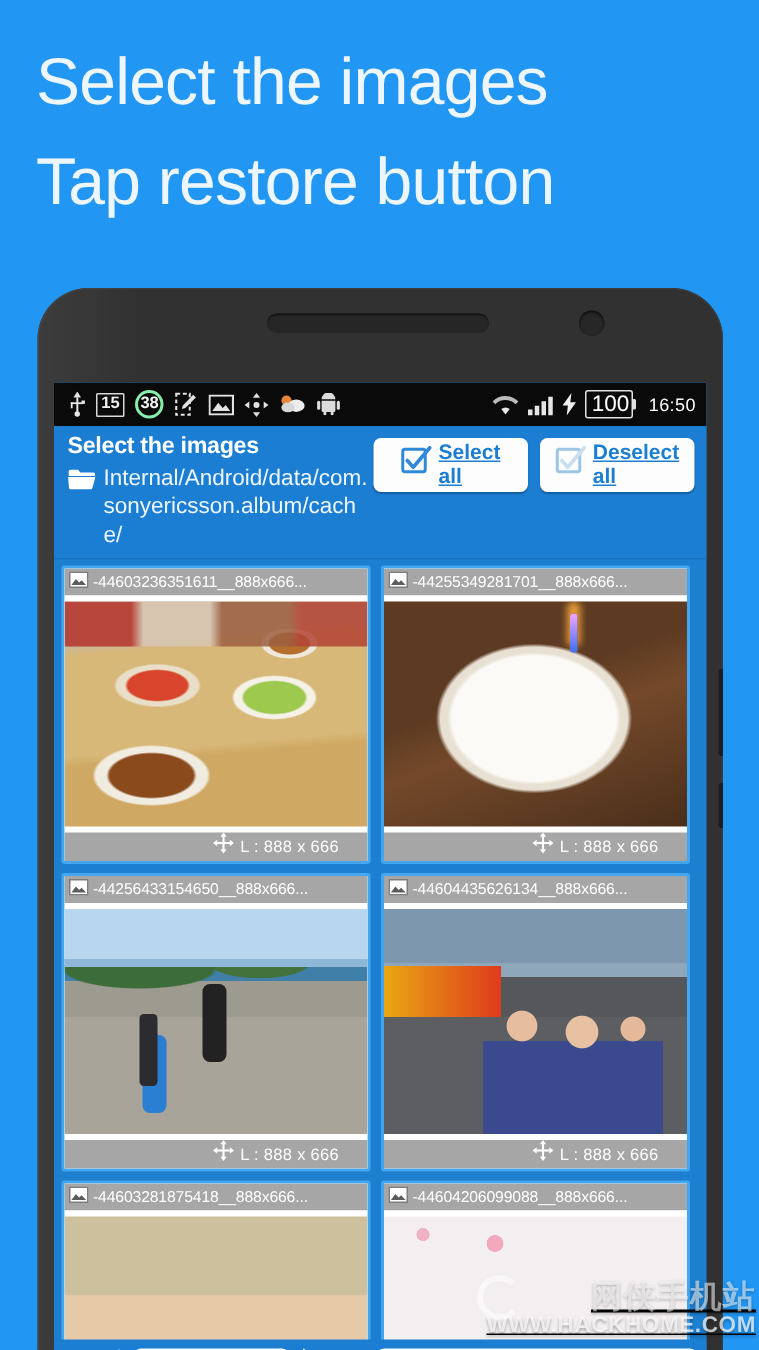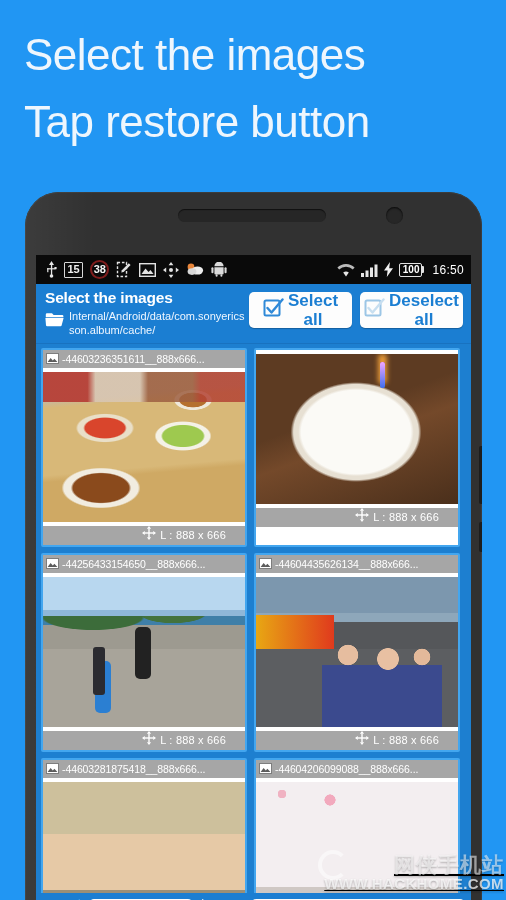--- a/index.html
+++ b/index.html
@@ -75,65 +75,65 @@
   }
   .sb-left { display: flex; align-items: center; gap: 7px; flex: 1; }
   .sb-right { display: flex; align-items: center; gap: 6px; }
   .sb-ico { display: flex; align-items: center; }
   .box-badge {
     border: 1.5px solid #d8d8d8; color: #f0f0f0;
     font-size: 11px; line-height: 1; padding: 1.5px 2.5px;
     font-weight: 600; border-radius: 1px;
   }
   .circle-badge {
-    border: 2px solid #7f1d1d; color: #f4f4f4;
+    border: 2px solid #86efac; color: #f4f4f4;
     font-size: 11px; line-height: 1; border-radius: 50%;
     width: 19px; height: 19px;
     display: flex; align-items: center; justify-content: center;
     font-weight: 600;
   }
   .battery {
     display: flex; align-items: center;
   }
   .battery-body {
     border: 1.5px solid #e2e2e2; border-radius: 2px;
-    font-size: 10px; font-weight: 700; color: #fff;
+    font-size: 15px; font-weight: 400; color: #fff;
     padding: 1px 2px 1px 3px; line-height: 1;
   }
   .battery-tip { width: 2px; height: 7px; background: #e2e2e2; border-radius: 0 1px 1px 0; }
   .sb-clock { font-size: 12px; color: #fff; letter-spacing: .3px; margin-left: 2px; }
 
   
   .app-header {
     background: #1b7ed2;
     padding: 5px 8px 6px 9px;
     display: flex; align-items: flex-start;
     border-bottom: 1px solid #1872c0;
   }
   .header-left { flex: 1; min-width: 0; }
   .header-title {
     color: #ffffff; font-size: 15.5px; font-weight: bold;
     line-height: 1.15; letter-spacing: -.2px;
   }
   .header-path-row { display: flex; align-items: flex-start; margin-top: 2px; }
   .folder-icon { flex: 0 0 auto; margin: 3px 5px 0 0; }
   .header-path {
-    color: #eef6ff; font-size: 11px; line-height: 1.28;
+    color: #eef6ff; font-size: 15px; line-height: 1.28;
     word-break: break-all;
   }
   .hdr-buttons { display: flex; gap: 8px; margin-top: 3px; }
   .hdr-btn {
     background: #fdfdfd; border-radius: 5px;
     width: 103px; height: 36px;
     display: flex; align-items: center; justify-content: center; gap: 4px;
     box-shadow: 0 1px 1px rgba(0,0,0,.25);
   }
   .hdr-btn-label {
-    color: #1b7ed2; font-size: 17px; font-weight: bold;
-    line-height: 1.12; text-align: center;
+    color: #1b7ed2; font-size: 14px; font-weight: bold;
+    line-height: 1.12; text-align: left; text-decoration: underline;
   }
 
   
   .grid-area {
     background: #1d7fd0;
     padding: 4px 5px 0 5px;
     height: 590px;
     overflow: hidden;
   }
   .grid-row { display: flex; gap: 7px; margin-bottom: 6px; }
@@ -455,20 +455,29 @@
                     <path d="M16 8 L12.8 10.4 V5.6 Z"></path>
                 <rect x="7.2" y="3" width="1.6" height="10"></rect>
                     <rect x="3" y="7.2" width="10" height="1.6"></rect>
               </g>
                 </svg>
             </span>
             <span class="card-foot-text">L : 888 x 666</span>
           </div>
         </div>
         <div class="card">
+          <div class="card-label">
+            <span>
+              <svg width="13" height="11" viewBox="0 0 13 11">
+                <rect x="0.5" y="0.5" width="12" height="10" fill="#fff" stroke="#7d7d7d"></rect>
+                <path d="M1.6 9 L4.6 5 L6.8 7.4 L8.4 5.8 L11.4 9 Z" fill="#5c5c5c"></path>
+              </svg>
+            </span>
+            <span class="card-label-text">-44255349281701__888x666...</span>
+          </div>
           <div class="card-photo-wrap">
             <div class="card-photo ph-cake"></div>
           </div>
           <div class="card-foot">
             <span>
               <svg width="14" height="14" viewBox="0 0 16 16">
                   <g fill="#ffffff">
                 <path d="M8 0 L10.4 3.2 H5.6 Z"></path>
                     <path d="M8 16 L5.6 12.8 H10.4 Z"></path>
                 <path d="M0 8 L3.2 5.6 V10.4 Z"></path>

